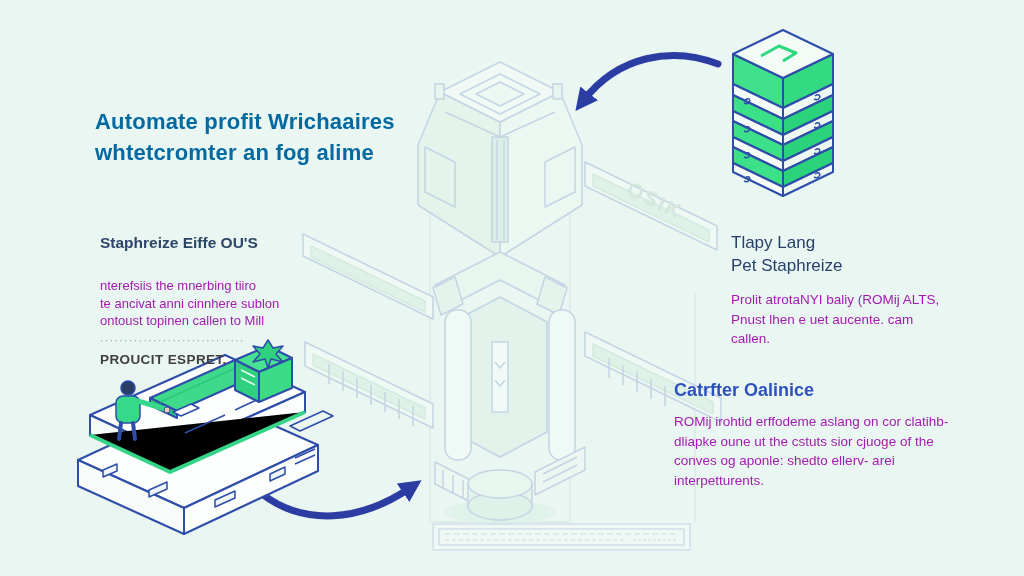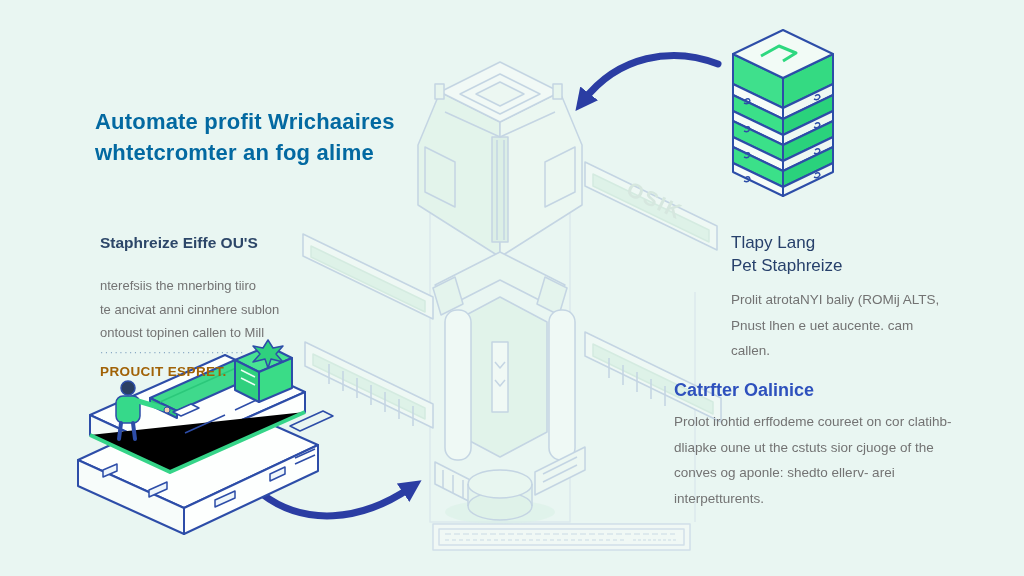--- a/index.html
+++ b/index.html
@@ -7,23 +7,23 @@
     position:relative;width:1024px;height:576px;overflow:hidden;
     background:#e9f6f2;
     font-family:"Liberation Sans", sans-serif;
   }
   .abs{position:absolute;}
   
   .title{left:95px;top:106px;color:#0369a1;font-weight:bold;
     font-size:22px;line-height:31px;letter-spacing:.2px;}
   .panel-left{left:100px;top:234px;width:200px;}
   .panel-left .head{color:#2c4668;font-weight:bold;font-size:15.5px;margin:0 0 25px 0;}
-  .body-line{color:#737373;font-size:13px;line-height:17.5px;margin-top:6px;}
+  .body-line{color:#a21caf;font-size:13px;line-height:17.5px;}
   .dots{color:#7fa0bf;font-size:10px;letter-spacing:1.5px;margin-top:6px;line-height:10px;}
-  .link{color:#a16207;font-weight:bold;font-size:13.5px;letter-spacing:.4px;margin-top:6px;}
+  .link{color:#404040;font-weight:bold;font-size:13.5px;letter-spacing:.4px;margin-top:6px;}
   .panel-rt{left:731px;top:231px;width:240px;}
   .panel-rt .head{color:#27406b;font-weight:normal;font-size:17px;line-height:23px;}
   .panel-rt .body{margin-top:13px;}
   .panel-rt .body-line{font-size:13.5px;line-height:19.5px;}
   .panel-rb{left:674px;top:380px;width:290px;}
   .panel-rb .head{color:#2e51bd;font-weight:bold;font-size:18px;}
   .panel-rb .body{margin-top:11px;}
   .panel-rb .body-line{font-size:13.5px;line-height:19.5px;}
   
   .svg-center{left:285px;top:42px;}
@@ -241,20 +241,20 @@
     <div class="body">
       <div class="body-line">Prolit atrotaNYI baliy (ROMij ALTS,</div>
       <div class="body-line">Pnust lhen e uet aucente. cam</div>
       <div class="body-line">callen.</div>
     </div>
   </div>
 
   <div class="abs panel-rb">
     <div class="head">Catrfter Oalinice</div>
     <div class="body">
-      <div class="body-line">Prolot irohtid erffodeme coureet on cor clatihb-</div>
+      <div class="body-line">ROMij irohtid erffodeme aslang on cor clatihb-</div>
       <div class="body-line">dliapke oune ut the cstuts sior cjuoge of the</div>
       <div class="body-line">conves og aponle: shedto ellerv- arei</div>
       <div class="body-line">interpetturents.</div>
     </div>
   </div>
 
 </div>
 
 </body></html>

